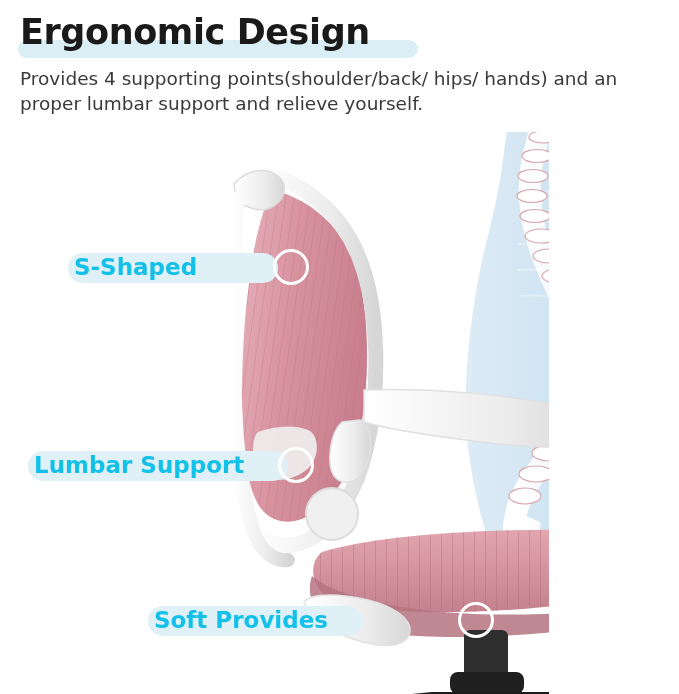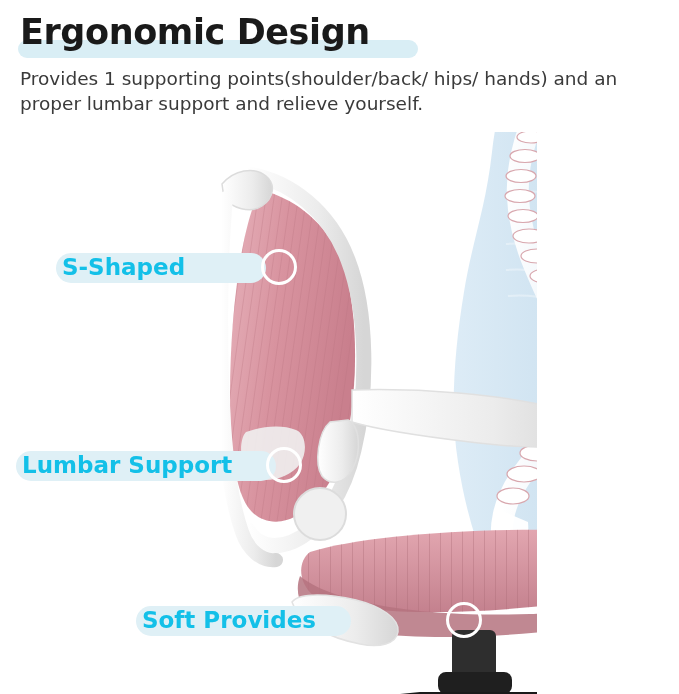--- a/index.html
+++ b/index.html
@@ -52,21 +52,21 @@
     top: 66px;
     width: 600px;
     font-size: 18.5px;
     line-height: 25px;
     color: #3a3a3a;
   }
 
   
   .scene {
     position: absolute;
-    left: 0;
+    left: 12px;
     top: 132px;
     width: 537px;
     height: 562px;
     overflow: hidden;
   }
 
   
   .body-figure {
     position: absolute;
     left: 400px;
@@ -132,21 +132,21 @@
   #callout-cushion .ring { left: 310px; }
 </style>
 </head>
 <body>
 
 <div id="page">
 
   <div class="header-block">
     <div class="title-underline"></div>
     <div class="page-title">Ergonomic Design</div>
-    <div class="subtitle">Provides 1 supporting points(shoulder/back/ hips/ hands) and an proper lumbar support and relieve yourself.</div>
+    <div class="subtitle">Provides 4 supporting points(shoulder/back/ hips/ hands) and an proper lumbar support and relieve yourself.</div>
   </div>
 
   <div class="scene">
 
     <svg class="body-figure" viewBox="0 0 300 700">
       <defs>
         <linearGradient id="bodyGrad" x1="0" y1="0" x2="1" y2="0">
           <stop offset="0%" stop-color="#cfe4f3" stop-opacity="0.95"></stop>
           <stop offset="55%" stop-color="#b9d6ea" stop-opacity="0.95"></stop>
           <stop offset="100%" stop-color="#9fc6e0" stop-opacity="0.85"></stop>

